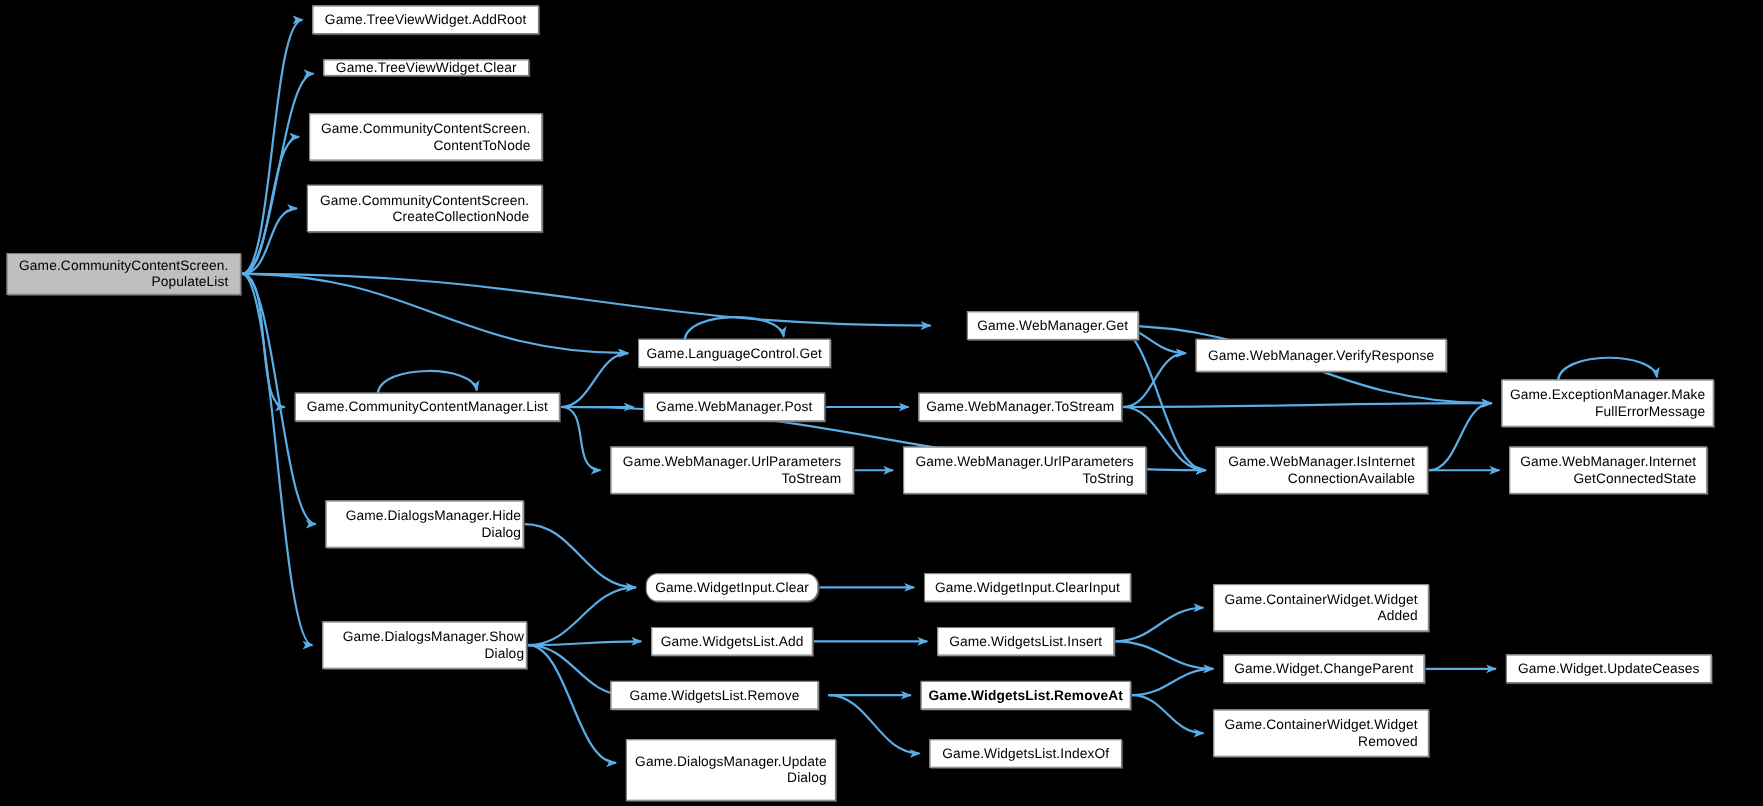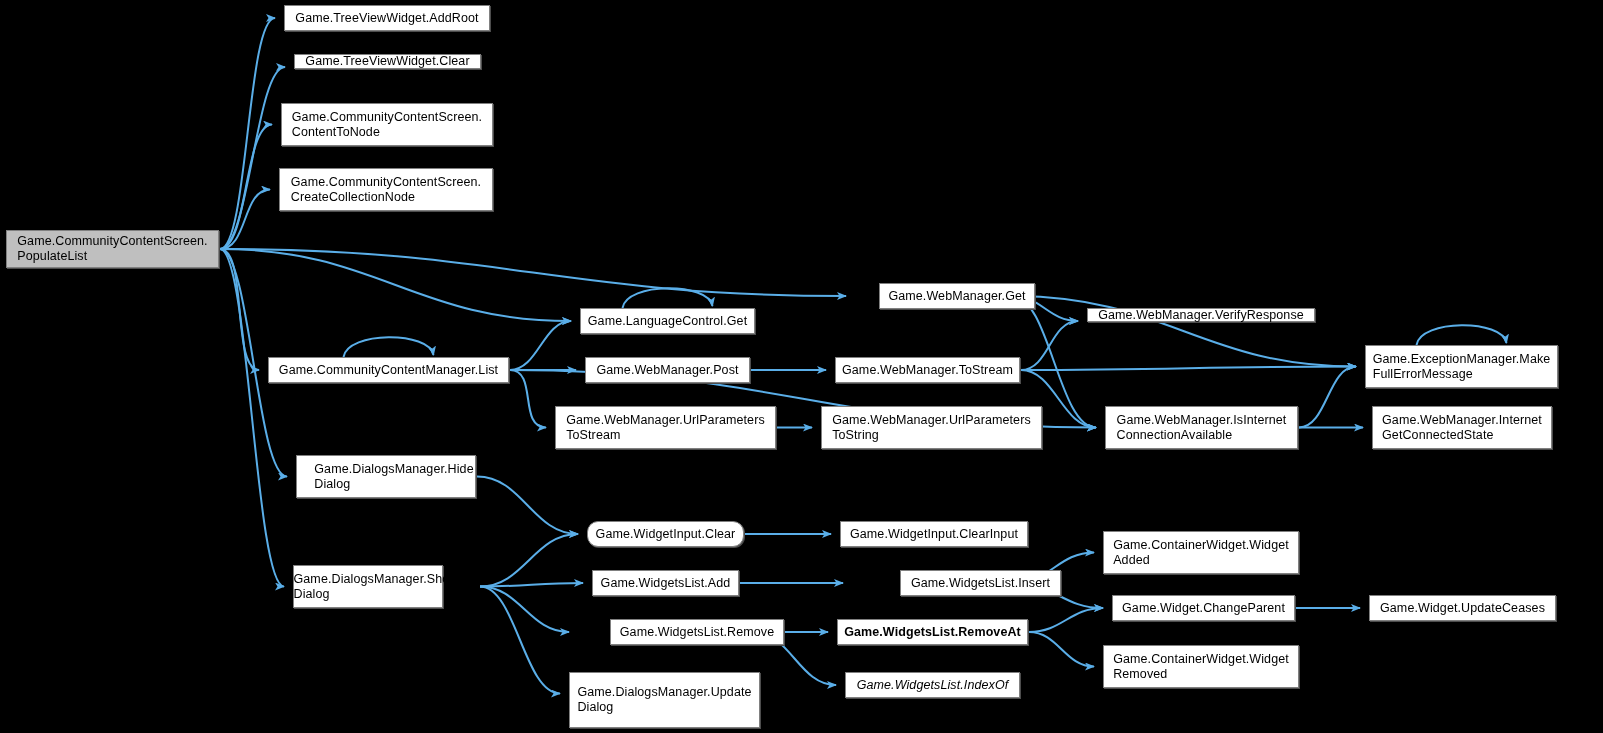--- a/index.html
+++ b/index.html
@@ -27,21 +27,21 @@
   }
   .node {
     position: absolute;
     box-sizing: border-box;
     background: #ffffff;
     border: 1px solid #808080;
     box-shadow: 1px 1px 0 0 #4d4d4d;
     color: #000000;
     font-size: 12.5px;
     line-height: 15px;
-    text-align: left;
+    text-align: right;
     display: flex;
     align-items: center;
     justify-content: center;
     letter-spacing: 0.1px;
     white-space: pre-line;
     z-index: 5;
     cursor: pointer;
   }
   .node.root {
     background: #bfbfbf;
@@ -105,40 +105,40 @@
 PopulateList</div>
       <div class="node" style="left: 284px; top: 5px; width: 206px; height: 26px;">Game.TreeViewWidget.AddRoot</div>
       <div class="node" style="left: 294px; top: 54px; width: 187px; height: 15px;">Game.TreeViewWidget.Clear</div>
       <div class="node" style="left: 281px; top: 103px; width: 212px; height: 43px;">Game.CommunityContentScreen.
 ContentToNode</div>
       <div class="node" style="left: 279px; top: 168px; width: 214px; height: 43px;">Game.CommunityContentScreen.
 CreateCollectionNode</div>
       <div class="node" style="left: 268px; top: 357px; width: 241px; height: 26px;">Game.CommunityContentManager.List</div>
       <div class="node" style="left: 296px; top: 455px; width: 180px; height: 43px; padding-left: 16px;">Game.DialogsManager.Hide
 Dialog</div>
-      <div class="node" style="left: 293px; top: 565px; width: 150px; height: 43px; padding-left: 16px;">Game.DialogsManager.Show
+      <div class="node" style="left: 293px; top: 565px; width: 186px; height: 43px; padding-left: 16px;">Game.DialogsManager.Show
 Dialog</div>
       <div class="node" style="left: 580px; top: 308px; width: 175px; height: 26px;">Game.LanguageControl.Get</div>
       <div class="node" style="left: 585px; top: 357px; width: 165px; height: 26px;">Game.WebManager.Post</div>
       <div class="node" style="left: 555px; top: 406px; width: 221px; height: 43px;">Game.WebManager.UrlParameters
 ToStream</div>
       <div class="node" style="left: 587px; top: 521px; width: 157px; height: 26px; border-radius: 11px;">Game.WidgetInput.Clear</div>
       <div class="node" style="left: 592px; top: 570px; width: 147px; height: 26px;">Game.WidgetsList.Add</div>
-      <div class="node" style="left: 610px; top: 619px; width: 174px; height: 26px;">Game.WidgetsList.Remove</div>
+      <div class="node" style="left: 555px; top: 619px; width: 189px; height: 26px;">Game.WidgetsList.Remove</div>
       <div class="node" style="left: 569px; top: 672px; width: 191px; height: 56px;">Game.DialogsManager.Update
 Dialog</div>
       <div class="node" style="left: 855px; top: 283px; width: 156px; height: 26px; margin-left: 24px;">Game.WebManager.Get</div>
       <div class="node" style="left: 835px; top: 357px; width: 185px; height: 26px;">Game.WebManager.ToStream</div>
       <div class="node" style="left: 821px; top: 406px; width: 221px; height: 43px;">Game.WebManager.UrlParameters
 ToString</div>
       <div class="node" style="left: 840px; top: 521px; width: 188px; height: 26px;">Game.WidgetInput.ClearInput</div>
-      <div class="node" style="left: 852px; top: 570px; width: 161px; height: 26px; margin-left: 48px;">Game.WidgetsList.Insert</div>
+      <div class="node" style="left: 852px; top: 570px; width: 161px; height: 26px;">Game.WidgetsList.Insert</div>
       <div class="node" style="left: 837px; top: 619px; width: 191px; height: 26px; font-weight: bold;">Game.WidgetsList.RemoveAt</div>
-      <div class="node" style="left: 845px; top: 672px; width: 175px; height: 26px; font-style: italic;">Game.WidgetsList.IndexOf</div>
-      <div class="node" style="left: 1087px; top: 308px; width: 228px; height: 14px;">Game.WebManager.VerifyResponse</div>
+      <div class="node" style="left: 845px; top: 672px; width: 175px; height: 26px;">Game.WidgetsList.IndexOf</div>
+      <div class="node" style="left: 1087px; top: 308px; width: 228px; height: 30px;">Game.WebManager.VerifyResponse</div>
       <div class="node" style="left: 1105px; top: 406px; width: 193px; height: 43px;">Game.WebManager.IsInternet
 ConnectionAvailable</div>
       <div class="node" style="left: 1103px; top: 531px; width: 196px; height: 43px;">Game.ContainerWidget.Widget
 Added</div>
       <div class="node" style="left: 1112px; top: 595px; width: 183px; height: 26px;">Game.Widget.ChangeParent</div>
       <div class="node" style="left: 1103px; top: 645px; width: 196px; height: 43px;">Game.ContainerWidget.Widget
 Removed</div>
       <div class="node" style="left: 1365px; top: 345px; width: 193px; height: 43px;">Game.ExceptionManager.Make
 FullErrorMessage</div>
       <div class="node" style="left: 1372px; top: 406px; width: 180px; height: 43px;">Game.WebManager.Internet

